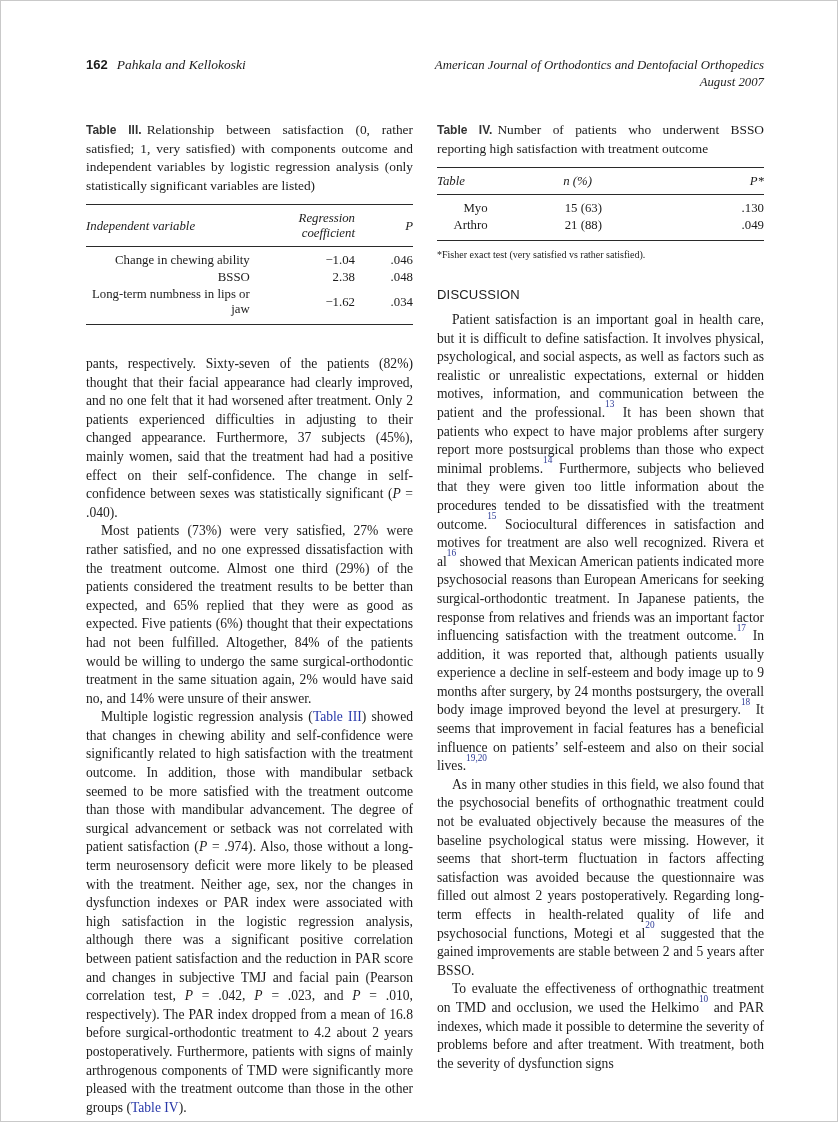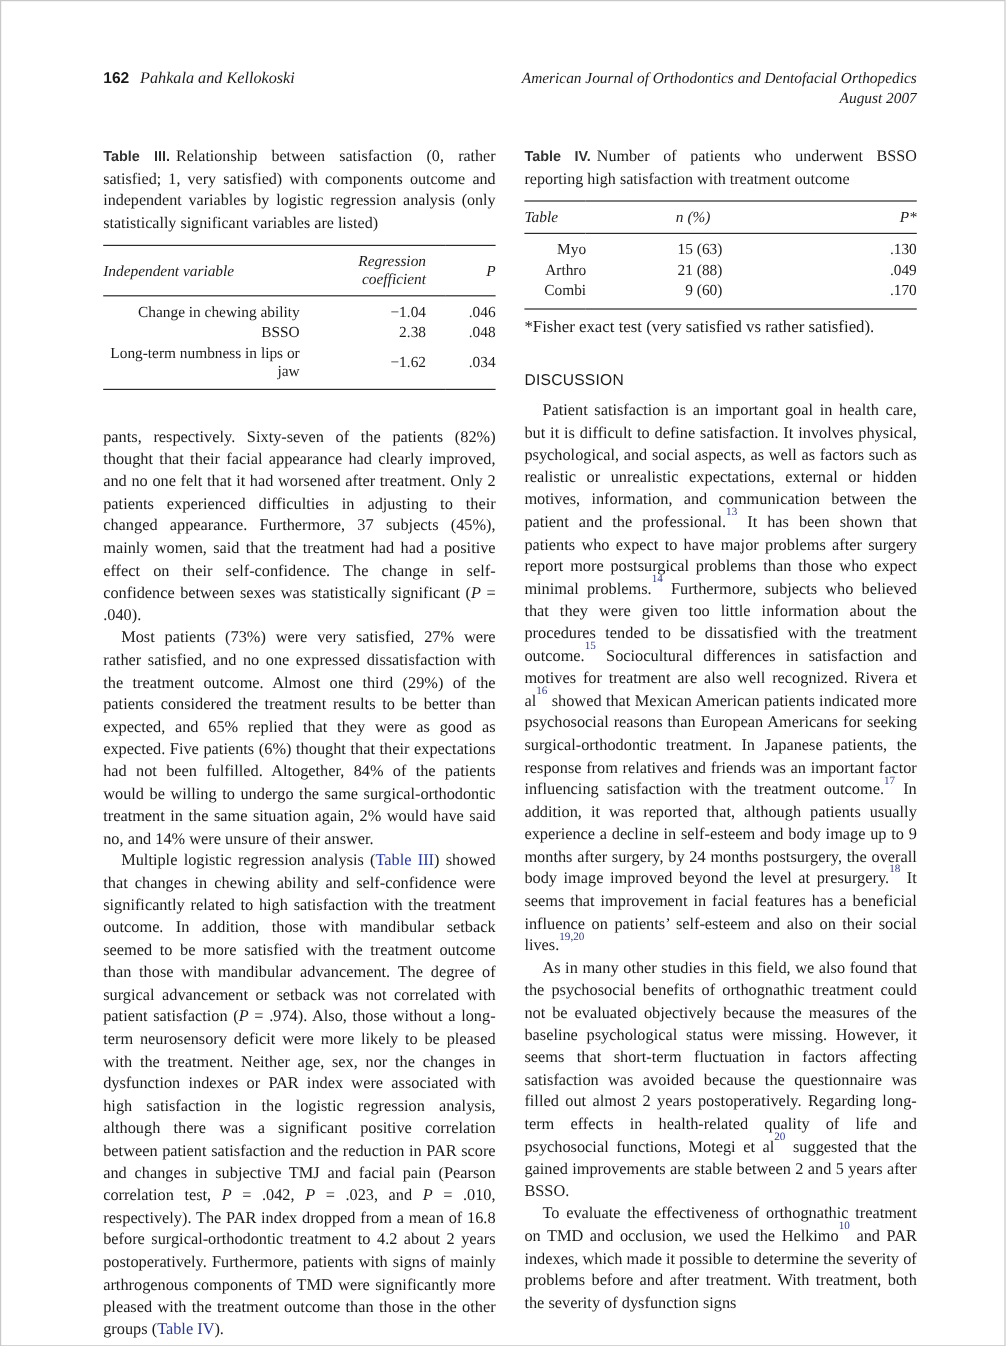--- a/index.html
+++ b/index.html
@@ -61,21 +61,21 @@
   table.datatable tbody tr:first-child td { padding-top: 6px; }
   table.datatable tbody tr:last-child td { padding-bottom: 7px; }
   table.datatable td { padding: 1px 0; text-align: right; }
   
   .t3 th:nth-child(2), .t3 td:nth-child(2) { text-align: right; padding-right: 16px; }
   .t3 th:nth-child(3), .t3 td:nth-child(3) { text-align: right; width: 42px; }
   
   .t4 th:nth-child(2), .t4 td:nth-child(2) { text-align: right; padding-right: 118px; }
   .t4 th:nth-child(2) { padding-right: 128px; }
   .t4 th:nth-child(3), .t4 td:nth-child(3) { text-align: right; width: 44px; }
-  .tbl-footnote { font-size: 14px; margin-top: 8px; }
+  .tbl-footnote { font-size: 10px; margin-top: 8px; }
 
   
   .bodytext { margin-top: 30px; }
   .body-para {
     margin: 0; font-size: 13.6px; line-height: 18.6px;
     text-align: justify;
   }
   .body-para.indent { text-indent: 15px; }
   .body-para i { font-style: italic; }
 
@@ -161,25 +161,20 @@
           <tr>
             <td>Myo</td>
             <td>15 (63)</td>
             <td>.130</td>
           </tr>
           <tr>
             <td>Arthro</td>
             <td>21 (88)</td>
             <td>.049</td>
           </tr>
-          <tr>
-            <td>Combi</td>
-            <td>9 (60)</td>
-            <td>.170</td>
-          </tr>
         </tbody>
       </table>
     <div class="tbl-footnote">*Fisher exact test (very satisfied vs rather satisfied).</div>
 
     <div class="section-heading">DISCUSSION</div>
     <div class="bodytext" style="margin-top:0;">
         <p class="body-para indent"><span>Patient satisfaction is an important goal in health care, but it is difficult to define satisfaction. It involves physical, psychological, and social aspects, as well as factors such as realistic or unrealistic expectations, external or hidden motives, information, and communication between the patient and the professional.</span><sup class="cite">13</sup><span> It has been shown that patients who expect to have major problems after surgery report more postsurgical problems than those who expect minimal problems.</span><sup class="cite">14</sup><span> Furthermore, subjects who believed that they were given too little information about the procedures tended to be dissatisfied with the treatment outcome.</span><sup class="cite">15</sup><span> Sociocultural differences in satisfaction and motives for treatment are also well recognized. Rivera et al</span><sup class="cite">16</sup><span> showed that Mexican American patients indicated more psychosocial reasons than European Americans for seeking surgical-orthodontic treatment. In Japanese patients, the response from relatives and friends was an important factor influencing satisfaction with the treatment outcome.</span><sup class="cite">17</sup><span> In addition, it was reported that, although patients usually experience a decline in self-esteem and body image up to 9 months after surgery, by 24 months postsurgery, the overall body image improved beyond the level at presurgery.</span><sup class="cite">18</sup><span> It seems that improvement in facial features has a beneficial influence on patients’ self-esteem and also on their social lives.</span><sup class="cite">19,20</sup></p>
         <p class="body-para indent"><span>As in many other studies in this field, we also found that the psychosocial benefits of orthognathic treatment could not be evaluated objectively because the measures of the baseline psychological status were missing. However, it seems that short-term fluctuation in factors affecting satisfaction was avoided because the questionnaire was filled out almost 2 years postoperatively. Regarding long-term effects in health-related quality of life and psychosocial functions, Motegi et al</span><sup class="cite">20</sup><span> suggested that the gained improvements are stable between 2 and 5 years after BSSO.</span></p>
         <p class="body-para indent"><span>To evaluate the effectiveness of orthognathic treatment on TMD and occlusion, we used the Helkimo</span><sup class="cite">10</sup><span> and PAR indexes, which made it possible to determine the severity of problems before and after treatment. With treatment, both the severity of dysfunction signs</span></p>
       </div>

